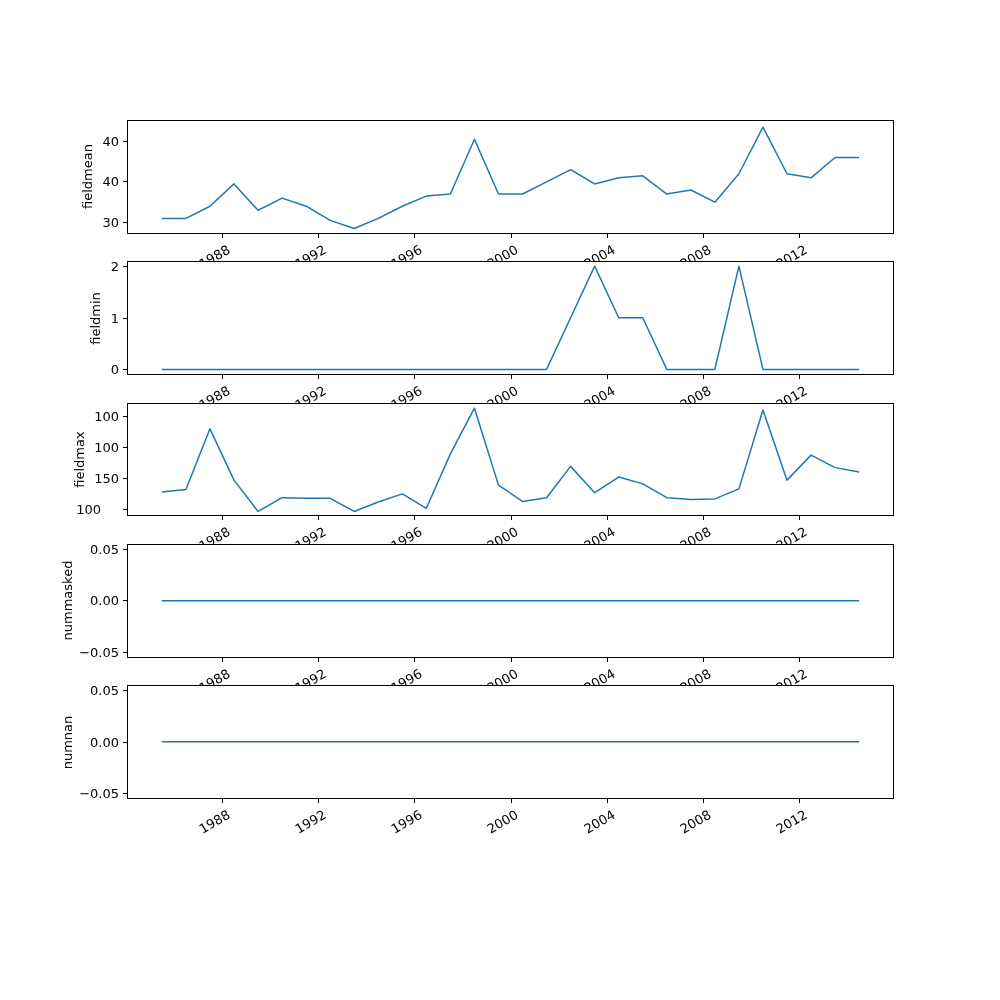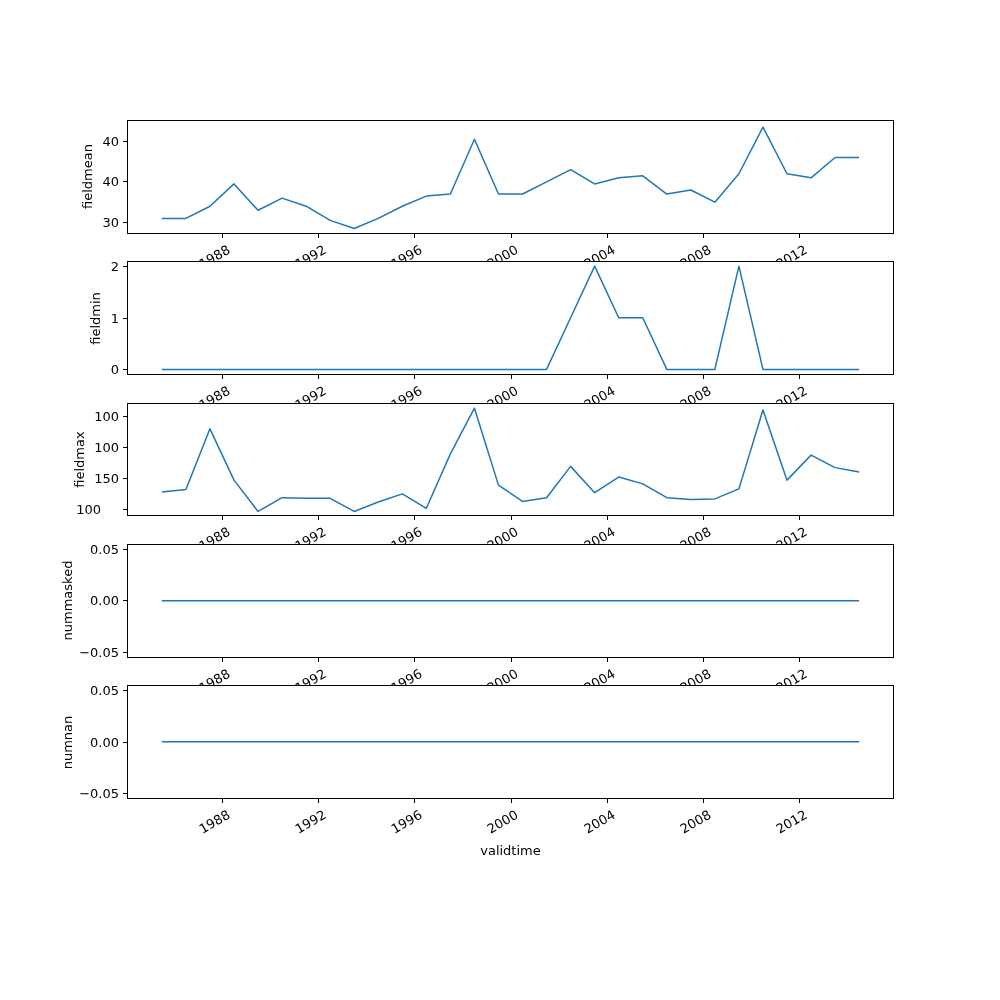--- a/index.html
+++ b/index.html
@@ -247,14 +247,13 @@
         <div class="xticklabel-anchor" style="left: 799.027px; top: 804.04px;">
           <div class="xticklabel">2012</div>
         </div>
         <div class="axes" style="left: 127px; top: 685.44px; width: 767px; height: 113.6px;">
           <svg width="765" height="112" viewBox="1 1 765 112">
             <polyline points="34.86,56.80 58.91,56.80 82.95,56.80 107.00,56.80 131.04,56.80 155.08,56.80 179.13,56.80 203.17,56.80 227.21,56.80 251.26,56.80 275.30,56.80 299.35,56.80 323.39,56.80 347.43,56.80 371.48,56.80 395.52,56.80 419.57,56.80 443.61,56.80 467.65,56.80 491.70,56.80 515.74,56.80 539.79,56.80 563.83,56.80 587.87,56.80 611.92,56.80 635.96,56.80 660.00,56.80 684.05,56.80 708.09,56.80 732.14,56.80" fill="none" stroke="#1f77b4" stroke-width="1.5" stroke-linejoin="round" stroke-linecap="butt"></polyline>
           </svg>
         </div>
       </div>
     </div>
-  <div id="xlabel">validtime</div>
 </div>
 
 </body></html>

